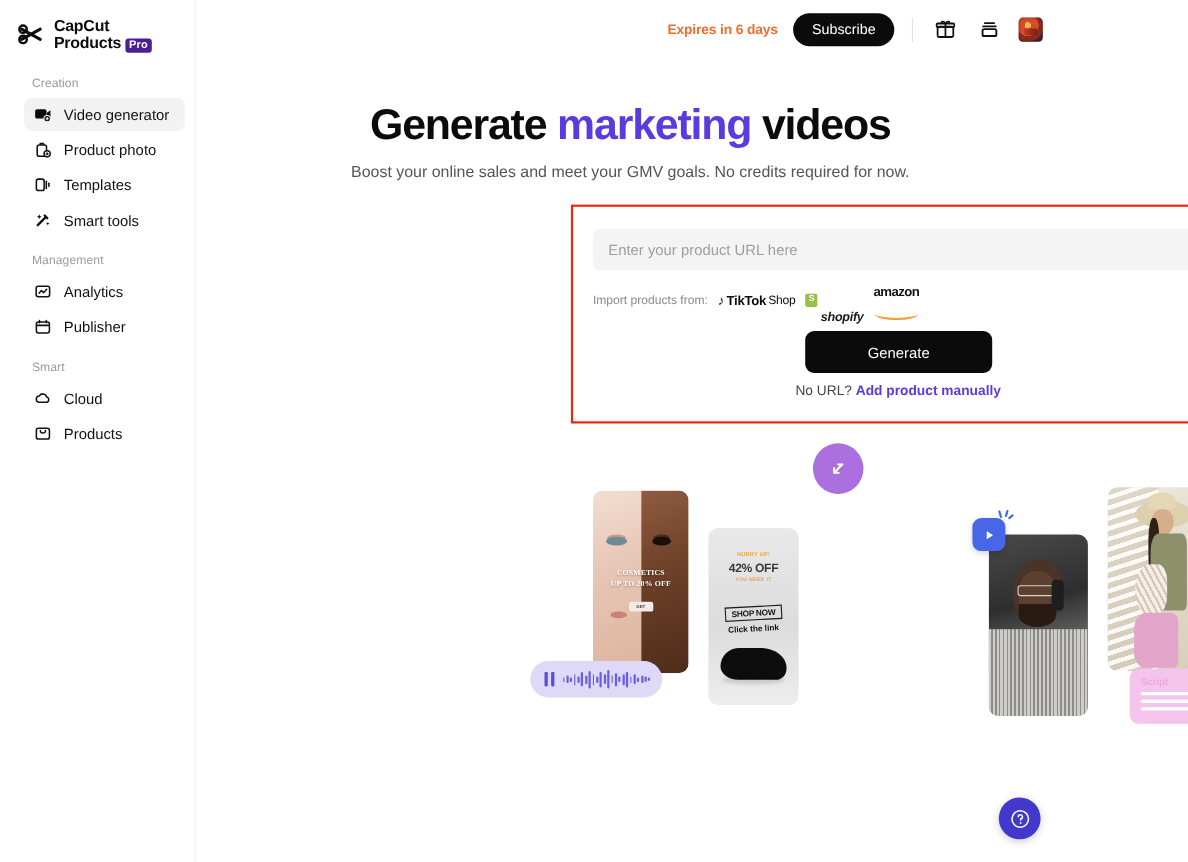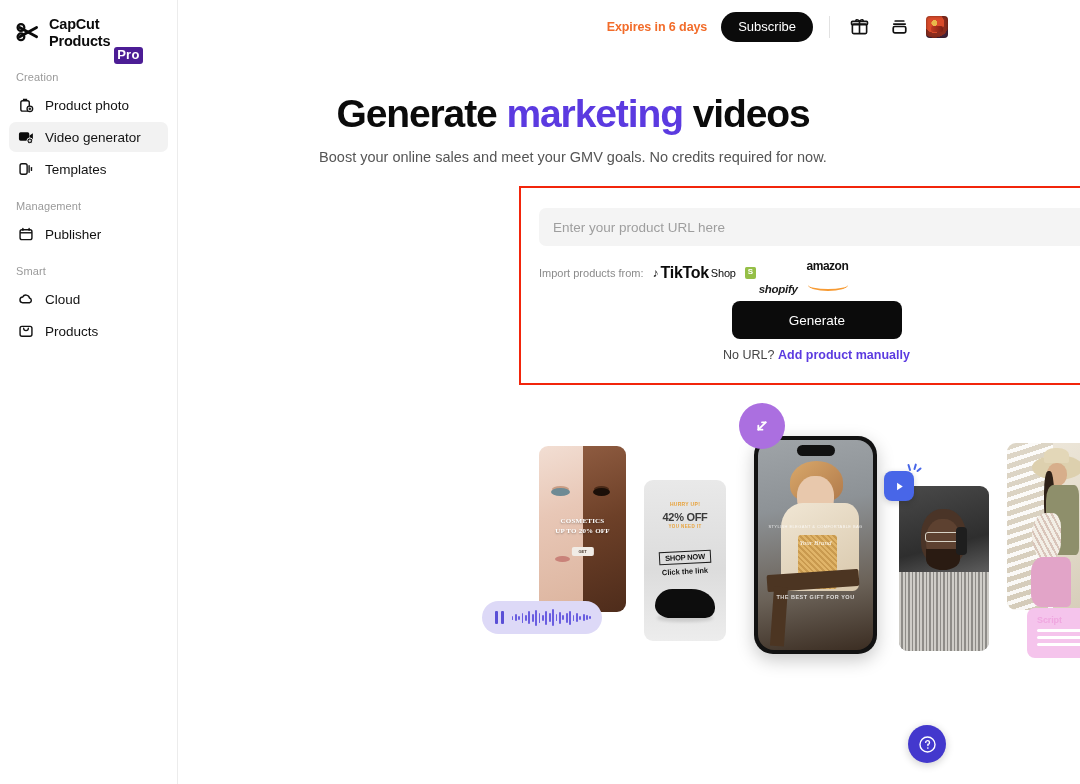--- a/index.html
+++ b/index.html
@@ -18,26 +18,26 @@
     border-right: 1px solid #ececec;
     flex: 0 0 178px;
     position: relative;
   }
   .brand { display: flex; align-items: center; gap: 7px; padding: 16px 0 0 16px; }
   .brand-mark { width: 26px; height: 22px; flex: 0 0 26px; }
   .brand-text { line-height: 1.12; }
   .brand-l1 { font-size: 14.5px; font-weight: 700; color: #0b0b0b; letter-spacing: -0.2px; }
   .brand-l2 { font-size: 14.5px; font-weight: 700; color: #0b0b0b; letter-spacing: -0.2px; display: flex; align-items: center; gap: 4px; }
   .pro-badge {
-    background: #4c1d95; color: #fff; font-size: 13px; font-weight: 700;
+    background: #4c1d95; color: #fff; font-size: 10px; font-weight: 700;
     border-radius: 3px; padding: 1px 3px 1.5px; letter-spacing: 0.2px;
-    position: relative; top: 15px;
-  }
-
-  .nav-group { margin-top: 16px; }
+    position: relative; top: 1px;
+  }
+
+  .nav-group { margin-top: 16px; padding-left: 13px; }
   .nav-group.first { margin-top: 22px; }
   .group-label {
     font-size: 11px; color: #9a9a9a; padding: 0 0 7px 16px; letter-spacing: 0.1px;
   }
   .nav-item {
     display: flex; align-items: center; gap: 11px;
     height: 30px; margin: 0 9px; padding: 0 8px;
     border-radius: 7px; cursor: pointer;
     font-size: 13.5px; color: #121212;
   }
@@ -95,21 +95,21 @@
     font-size: 13.5px; color: #333; padding: 0 14px;
     font-family: "Liberation Sans", sans-serif; outline: none;
   }
   .url-input::placeholder { color: #9e9e9e; }
   .import-row {
     position: absolute; left: 18px; top: 63px; display: flex; align-items: center; gap: 9px;
   }
   .import-label { font-size: 11px; color: #8a8a8a; }
   .tiktok-logo { display: flex; align-items: center; gap: 2px; }
   .tt-note { font-size: 12px; font-weight: 700; color: #0b0b0b; position: relative; top: -0.5px; }
-  .tt-name { font-size: 16px; font-weight: 700; color: #0b0b0b; letter-spacing: -0.3px; }
+  .tt-name { font-size: 12px; font-weight: 700; color: #0b0b0b; letter-spacing: -0.3px; }
   .tt-shop { font-size: 11px; font-weight: 400; color: #0b0b0b; letter-spacing: -0.2px; }
   .shopify-logo { display: flex; align-items: center; gap: 3px; }
   .shopify-bag { width: 11px; height: 12px; background: #95bf47; border-radius: 1.5px 1.5px 2px 2px; position: relative; }
   .shopify-bag::after { content: "S"; position: absolute; left: 3px; top: -0.5px; font-size: 8px; color: #fff; font-weight: 700; }
   .shopify-name { font-size: 11.5px; font-weight: 700; font-style: italic; color: #1a1a1a; letter-spacing: -0.3px; margin-top: 32px; }
   .amazon-logo { position: relative; padding-bottom: 17px; }
   .amazon-name { font-size: 12px; font-weight: 700; color: #121212; letter-spacing: -0.5px; }
   .amazon-smile {
     position: absolute; left: 1px; bottom: 0px; width: 40px; height: 6px;
     border-bottom: 2px solid #f79b34; border-radius: 0 0 50% 50%/0 0 100% 100%;
@@ -244,60 +244,80 @@
         <div class="brand-l2">
           <span>Products</span>
           <span class="pro-badge">Pro</span>
         </div>
       </span>
     </div>
 
     <div class="nav-group first">
       <div class="group-label">Creation</div>
 
+      <div class="nav-item active">
+        <span class="nav-ico">
+          <svg viewBox="0 0 17 17" width="16" height="16">
+            <rect x="1" y="3.5" width="11" height="9" rx="1.8" fill="#0b0b0b"></rect>
+            <path d="M12.3 7 L15.8 4.6 V11.4 L12.3 9 Z" fill="#0b0b0b"></path>
+            <circle cx="12.6" cy="12.6" r="3.1" fill="#0b0b0b" stroke="#fff" stroke-width="1"></circle>
+            <path d="M12.6 11.1 V14.1 M11.1 12.6 H14.1" stroke="#fff" stroke-width="1"></path>
+          </svg>
+        </span>
+        <span>Video generator</span>
+      </div>
+
       <div class="nav-item">
         <span class="nav-ico">
           <svg viewBox="0 0 17 17" width="16" height="16">
             <rect x="3" y="4" width="9" height="11" rx="2" fill="none" stroke="#121212" stroke-width="1.5"></rect>
             <path d="M6 4 V2.6 H9 V4" fill="none" stroke="#121212" stroke-width="1.5"></path>
             <circle cx="12.6" cy="12.6" r="3" fill="#fff" stroke="#121212" stroke-width="1.4"></circle>
             <path d="M12.6 11.2 V14 M11.2 12.6 H14" stroke="#121212" stroke-width="1.3"></path>
           </svg>
         </span>
         <span>Product photo</span>
       </div>
 
-      <div class="nav-item active">
-        <span class="nav-ico">
-          <svg viewBox="0 0 17 17" width="16" height="16">
-            <rect x="1" y="3.5" width="11" height="9" rx="1.8" fill="#0b0b0b"></rect>
-            <path d="M12.3 7 L15.8 4.6 V11.4 L12.3 9 Z" fill="#0b0b0b"></path>
-            <circle cx="12.6" cy="12.6" r="3.1" fill="#0b0b0b" stroke="#fff" stroke-width="1"></circle>
-            <path d="M12.6 11.1 V14.1 M11.1 12.6 H14.1" stroke="#fff" stroke-width="1"></path>
-          </svg>
-        </span>
-        <span>Video generator</span>
-      </div>
-
       <div class="nav-item">
         <span class="nav-ico">
           <svg viewBox="0 0 17 17" width="16" height="16">
             <rect x="2.2" y="3" width="7.5" height="11" rx="2" fill="none" stroke="#121212" stroke-width="1.5"></rect>
             <path d="M11.8 5 V12" stroke="#121212" stroke-width="1.5" stroke-linecap="round"></path>
             <path d="M14.3 7 V10" stroke="#121212" stroke-width="1.5" stroke-linecap="round"></path>
           </svg>
         </span>
         <span>Templates</span>
       </div>
 
+      <div class="nav-item">
+        <span class="nav-ico">
+          <svg viewBox="0 0 17 17" width="16" height="16">
+            <path d="M3.5 13.5 L11.5 5.5" stroke="#121212" stroke-width="2.2" stroke-linecap="round"></path>
+            <path d="M10.2 4.2 L12.8 6.8" stroke="#121212" stroke-width="2.2" stroke-linecap="round"></path>
+            <path d="M5 3 L5.7 4.6 L7.3 5.3 L5.7 6 L5 7.6 L4.3 6 L2.7 5.3 L4.3 4.6 Z" fill="#121212"></path>
+            <path d="M13.2 10.4 L13.7 11.5 L14.8 12 L13.7 12.5 L13.2 13.6 L12.7 12.5 L11.6 12 L12.7 11.5 Z" fill="#121212"></path>
+          </svg>
+        </span>
+        <span>Smart tools</span>
+      </div>
     </div>
 
     <div class="nav-group">
       <div class="group-label">Management</div>
 
+      <div class="nav-item">
+        <span class="nav-ico">
+          <svg viewBox="0 0 17 17" width="16" height="16">
+            <rect x="2" y="3.5" width="13" height="10" rx="2" fill="none" stroke="#121212" stroke-width="1.5"></rect>
+            <path d="M4.8 10.2 L7 7.6 L9.2 9.6 L12.2 6.3" fill="none" stroke="#121212" stroke-width="1.4" stroke-linecap="round" stroke-linejoin="round"></path>
+          </svg>
+        </span>
+        <span>Analytics</span>
+      </div>
 
       <div class="nav-item">
         <span class="nav-ico">
           <svg viewBox="0 0 17 17" width="16" height="16">
             <rect x="2.2" y="4" width="12.6" height="10.5" rx="2" fill="none" stroke="#121212" stroke-width="1.5"></rect>
             <path d="M2.2 7.2 H14.8" stroke="#121212" stroke-width="1.5"></path>
             <path d="M5.2 2.6 V4.6 M11.8 2.6 V4.6" stroke="#121212" stroke-width="1.5" stroke-linecap="round"></path>
           </svg>
         </span>
         <span>Publisher</span>
@@ -407,35 +427,20 @@
 
       <div class="card c2">
         <div class="c2-hurry">HURRY UP!</div>
         <div class="c2-off">42% OFF</div>
         <div class="c2-need">YOU NEED IT</div>
         <div class="c2-shop">SHOP NOW</div>
         <div class="c2-click">Click the link</div>
         <span class="c2-shoe"></span>
       </div>
 
-      <div class="card phone">
-        <div class="phone-screen">
-          <span class="ph-notch"></span>
-          <span class="ph-hair"></span>
-          <span class="ph-face"></span>
-          <span class="ph-lip"></span>
-          <span class="ph-body"></span>
-          <span class="ph-bag"></span>
-          <span class="ph-chair"></span>
-          <span class="ph-chair2"></span>
-          <div class="ph-t1">STYLISH ELEGANT &amp; COMFORTABLE BAG</div>
-          <div class="ph-t2">Your Brand</div>
-          <div class="ph-t3">THE BEST GIFT FOR YOU</div>
-        </div>
-      </div>
 
       <div class="card c4">
         <span class="c4-head"></span>
         <span class="c4-face"></span>
         <span class="c4-glass"></span>
         <span class="c4-beard"></span>
         <span class="c4-cup"></span>
         <span class="c4-sweater"></span>
       </div>
 

